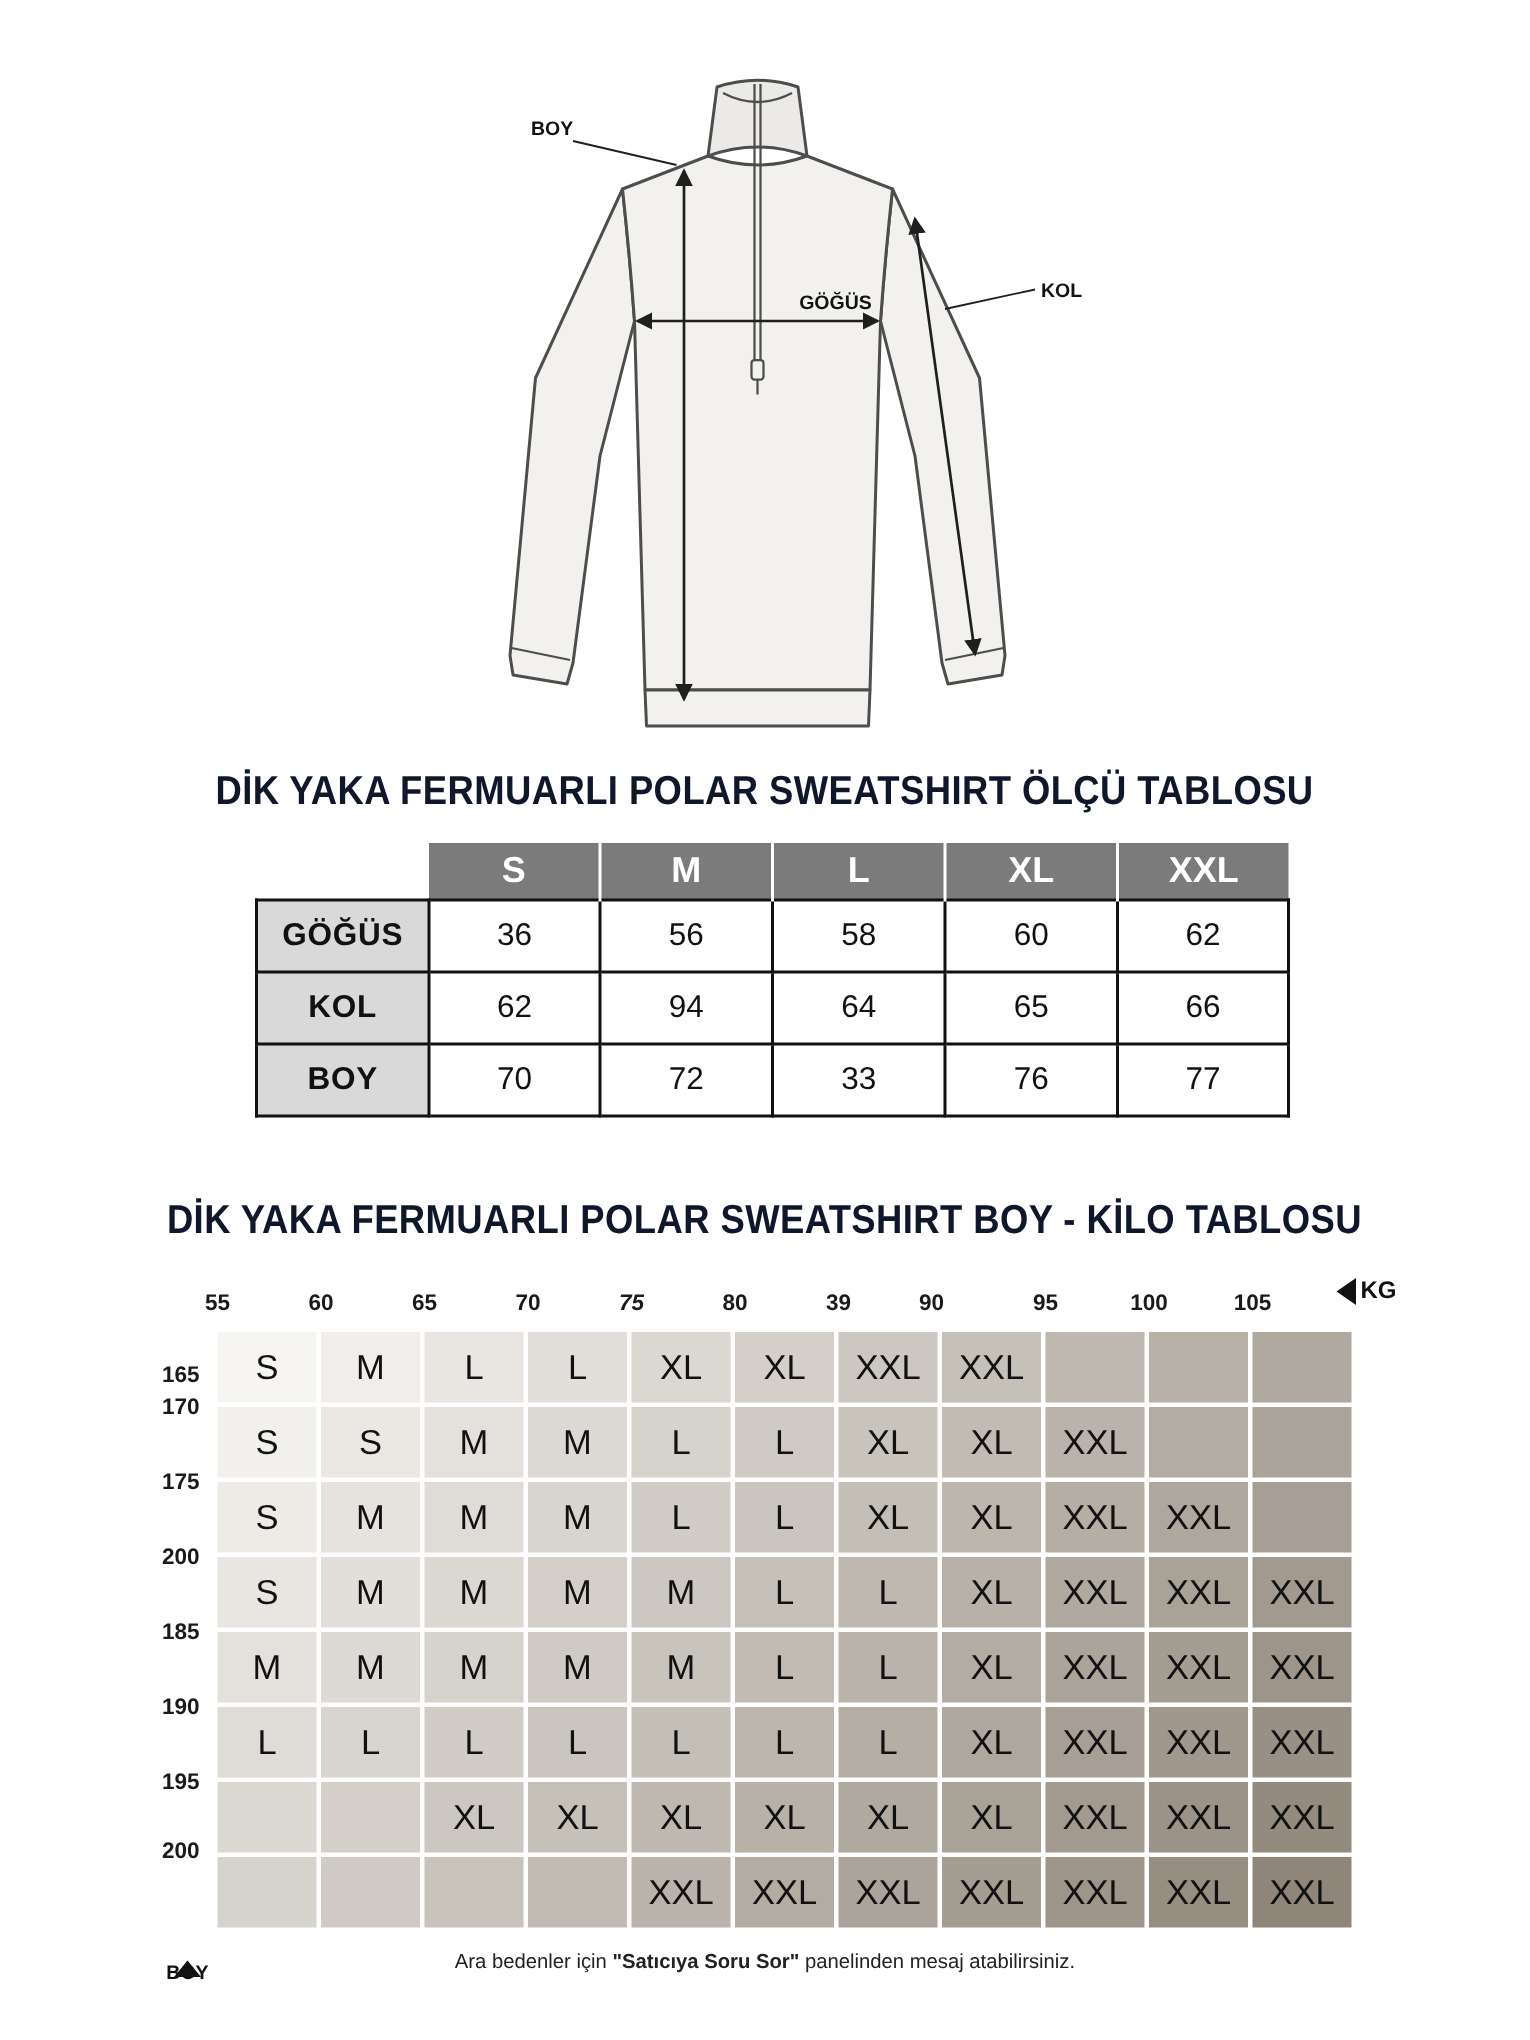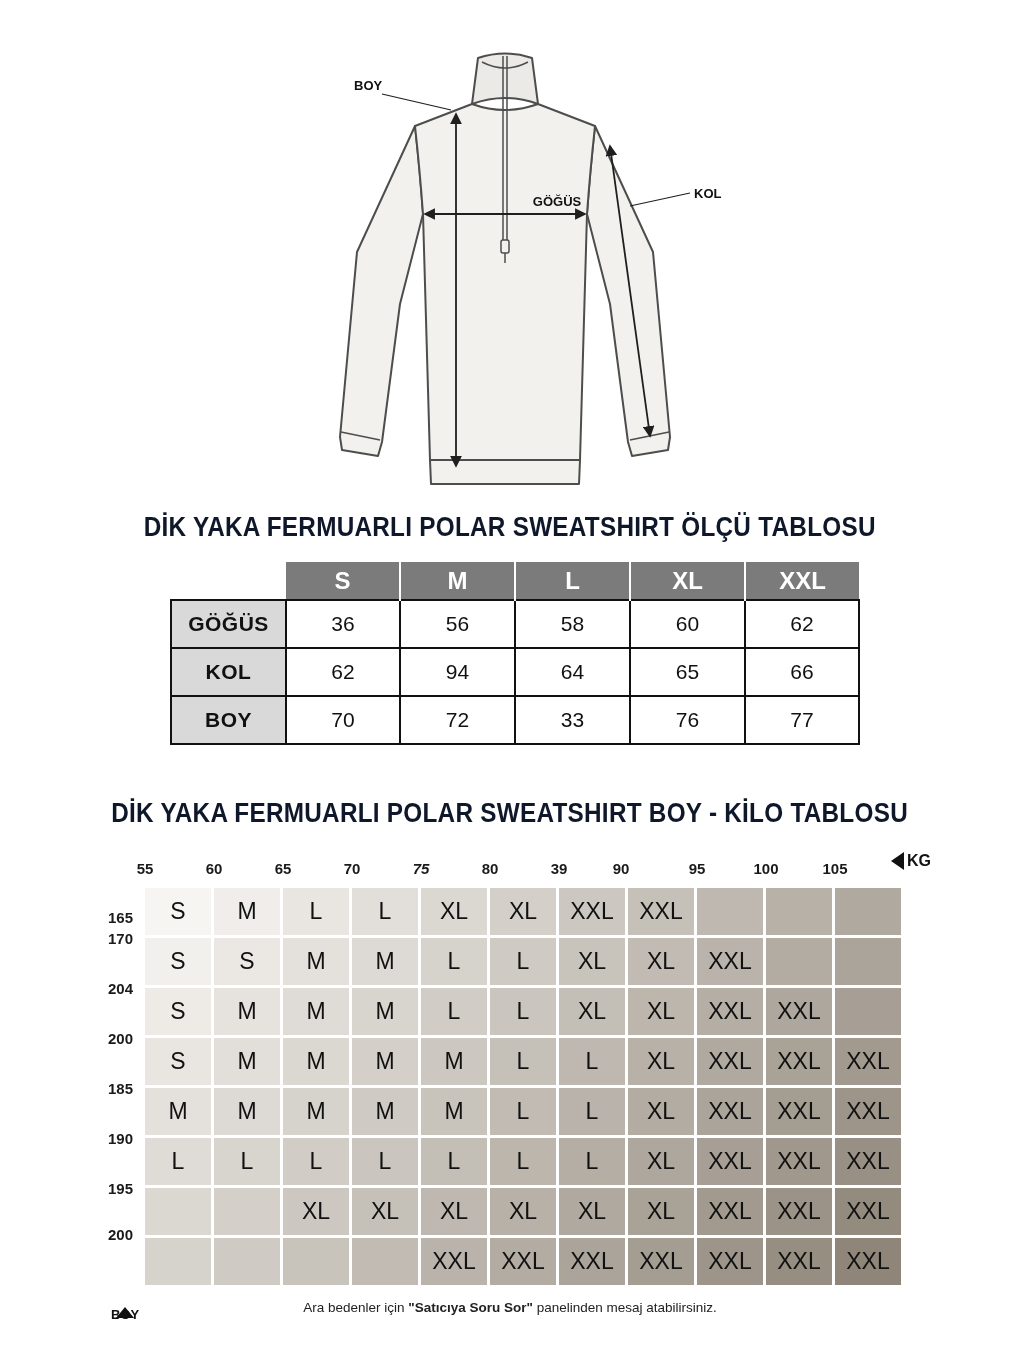--- a/index.html
+++ b/index.html
@@ -280,21 +280,21 @@
       <span class="kg-tick" style="left: 207px;">70</span>
       <span class="kg-tick" style="left: 276px; font-style: italic;">75</span>
       <span class="kg-tick" style="left: 345px;">80</span>
       <span class="kg-tick" style="left: 414px;">39</span>
       <span class="kg-tick" style="left: 476px;">90</span>
       <span class="kg-tick" style="left: 552px;">95</span>
       <span class="kg-tick" style="left: 621px;">100</span>
       <span class="kg-tick" style="left: 690px;">105</span>
       <span class="boy-tick" style="top: 0px; margin-top: 29px;">165</span>
       <span class="boy-tick" style="top: 50px;">170</span>
-      <span class="boy-tick" style="top: 100px;">204</span>
+      <span class="boy-tick" style="top: 100px;">175</span>
       <span class="boy-tick" style="top: 150px;">200</span>
       <span class="boy-tick" style="top: 200px;">185</span>
       <span class="boy-tick" style="top: 250px;">190</span>
       <span class="boy-tick" style="top: 300px;">195</span>
       <span class="boy-tick" style="top: 346px;">200</span>
     </div>
 
   <div class="footer-note">
     <span>Ara bedenler için </span><b>"Satıcıya Soru Sor"</b><span> panelinden mesaj atabilirsiniz.</span>
   </div>

